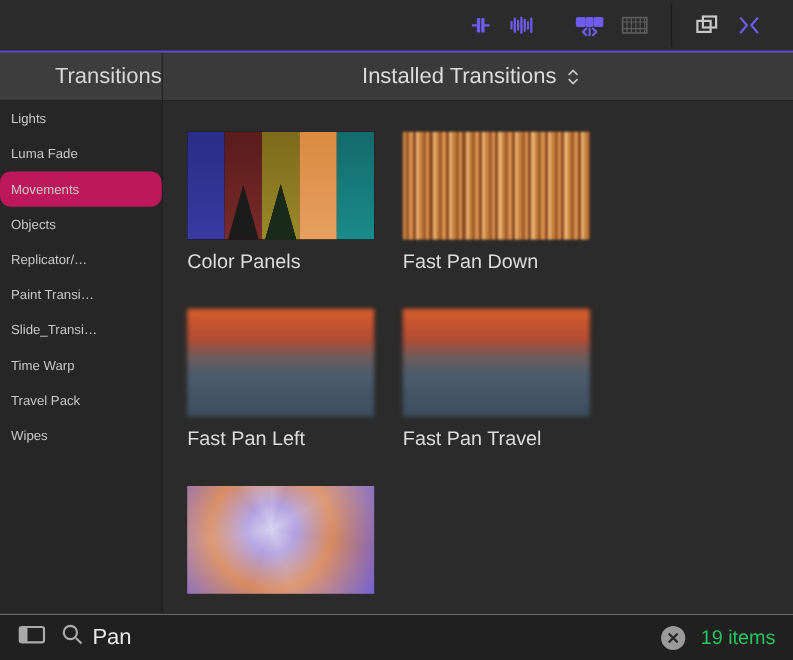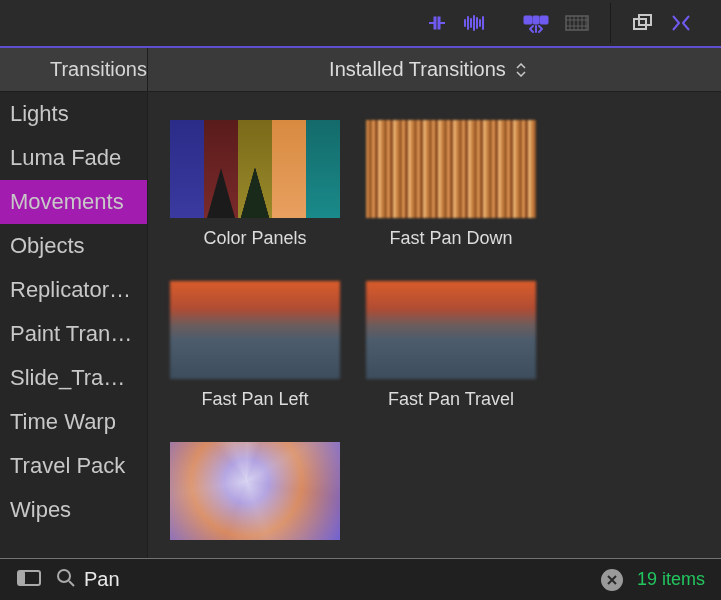--- a/index.html
+++ b/index.html
@@ -82,42 +82,42 @@
   }
   .sidebar {
     width: 148px;
     background: #262626;
     border-right: 1px solid #1e1e1e;
     display: flex;
     flex-direction: column;
   }
   .sidebar-item {
     padding: 9px 10px;
-    font-size: 22px;
+    font-size: 12px;
     color: #c8c8c8;
     cursor: pointer;
     white-space: nowrap;
     overflow: hidden;
     text-overflow: ellipsis;
   }
   .sidebar-item.selected {
-    background: #a21caf;
+    background: #be185d;
+    border-radius: 10px;
   }
 
   .content {
     flex: 1;
     background: #2b2b2b;
     padding: 28px 22px;
     overflow: auto;
   }
   .grid {
     display: grid;
     grid-template-columns: repeat(2, 170px);
     gap: 32px 26px;
-    text-align: center;
   }
   .item { cursor: pointer; }
   .thumb {
     width: 170px;
     height: 98px;
     background: #000;
     margin-bottom: 10px;
     position: relative;
     overflow: hidden;
   }

